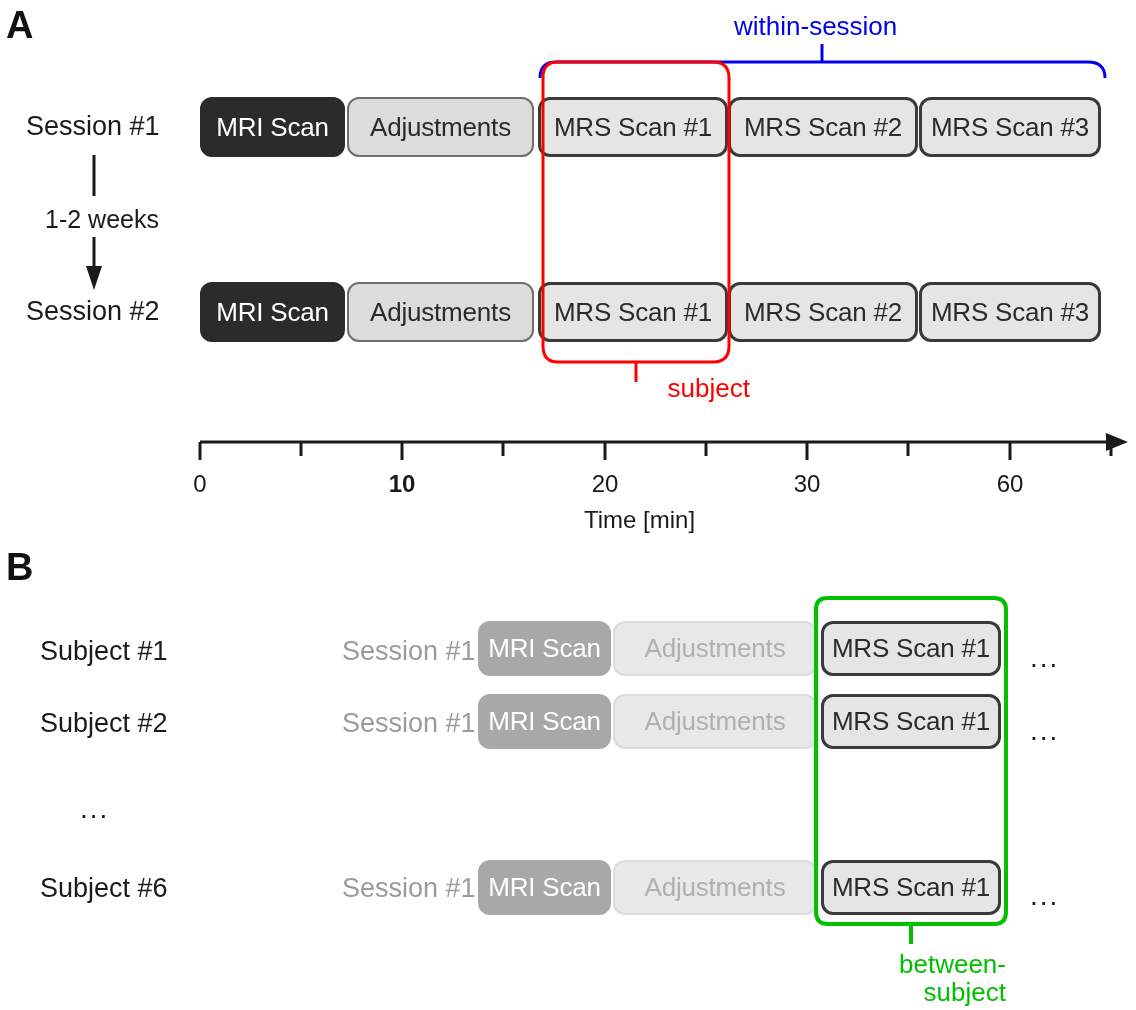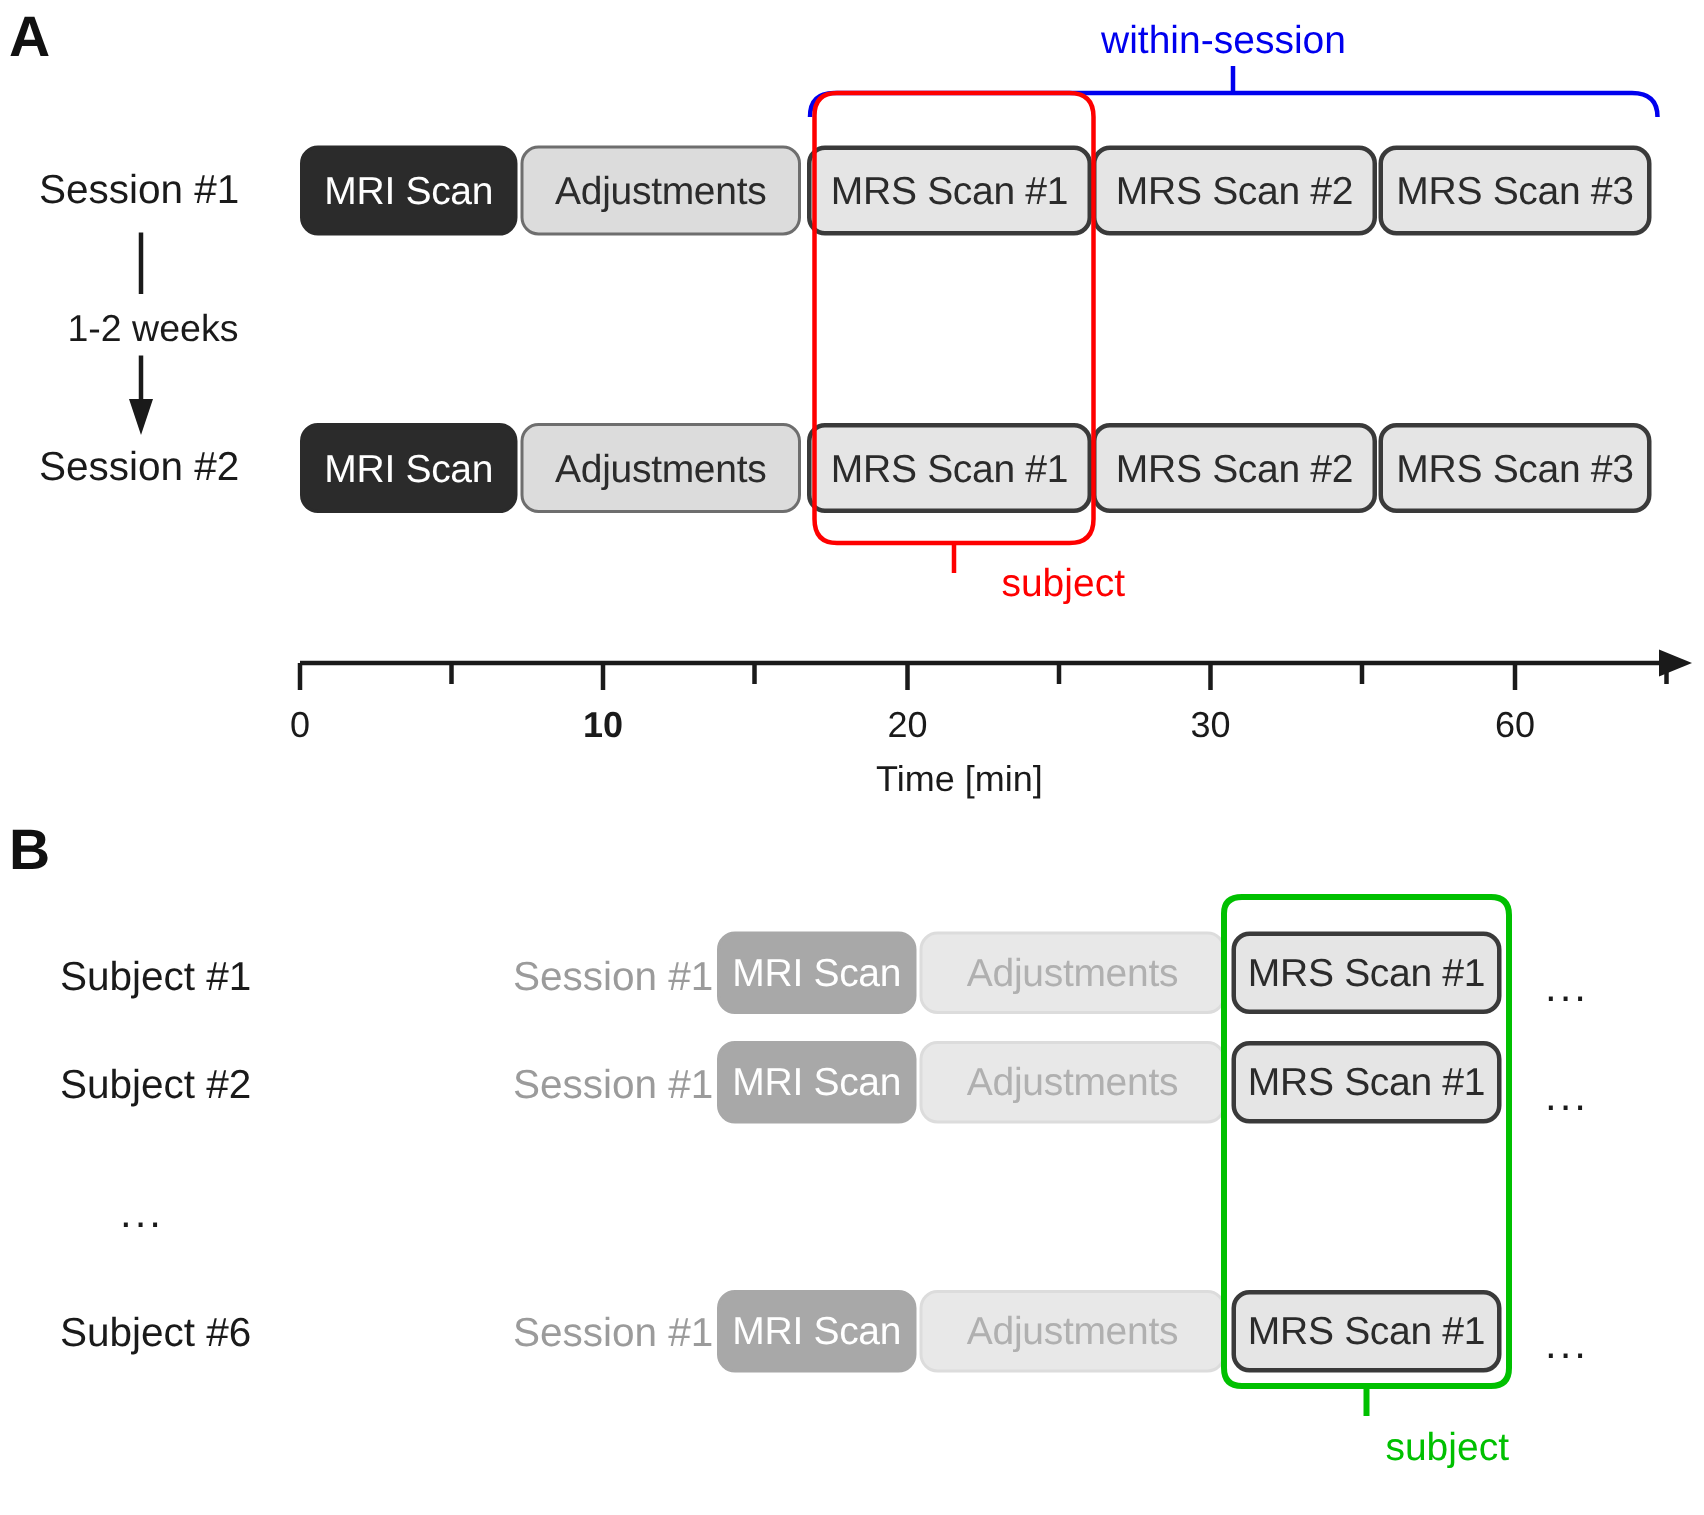--- a/index.html
+++ b/index.html
@@ -165,20 +165,21 @@
 <div class="abs ellipsis" style="left:80px; top:795px;">...</div>
 
 <div class="abs row-label" style="left:40px; top:875px;">Subject #6</div>
 <div class="abs row-label muted" style="left:342px; top:875px;">Session #1</div>
 <div class="abs block mri-grey" style="left:478px; top:860px; width:133px; height:55px;">MRI Scan</div>
 <div class="abs block adj-faded" style="left:613px; top:860px; width:204px; height:55px;">Adjustments</div>
 <div class="abs block mrs-open" style="left:821px; top:860px; width:180px; height:55px;">MRS Scan #1</div>
 <div class="abs ellipsis" style="left:1030px; top:882px;">...</div>
 
 <div class="abs bracket-label green" style="left:821px; top:950px; width:185px;">
+  <div>between-</div>
   <div>subject</div>
 </div>
 
 <svg class="overlay" width="1136" height="1010" viewBox="0 0 1136 1010">
 
   <g>
     <line x1="94" y1="155" x2="94" y2="196" stroke="#1a1a1a" stroke-width="3"></line>
     <line x1="94" y1="237" x2="94" y2="276" stroke="#1a1a1a" stroke-width="3"></line>
     <polygon points="94,290 86,266 102,266" fill="#1a1a1a"></polygon>
   </g>

